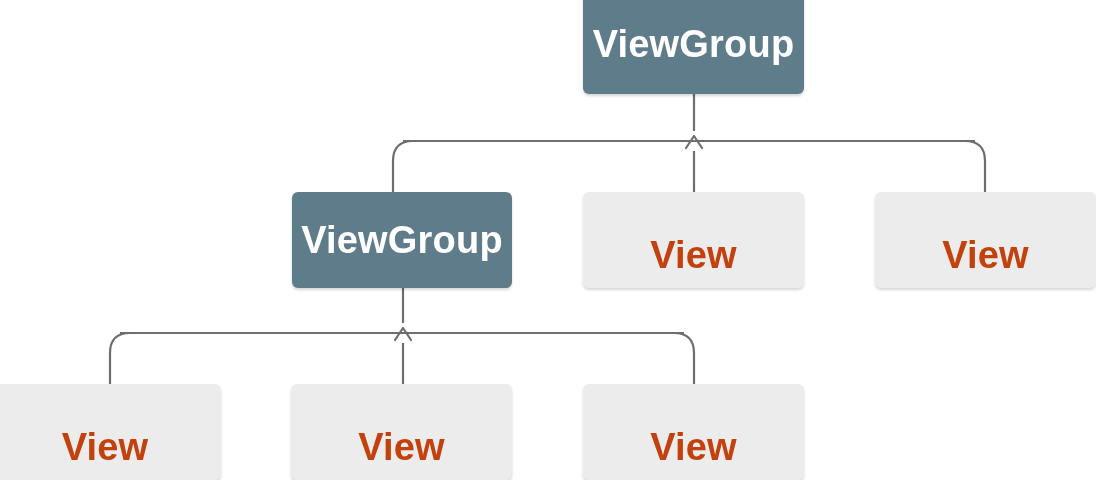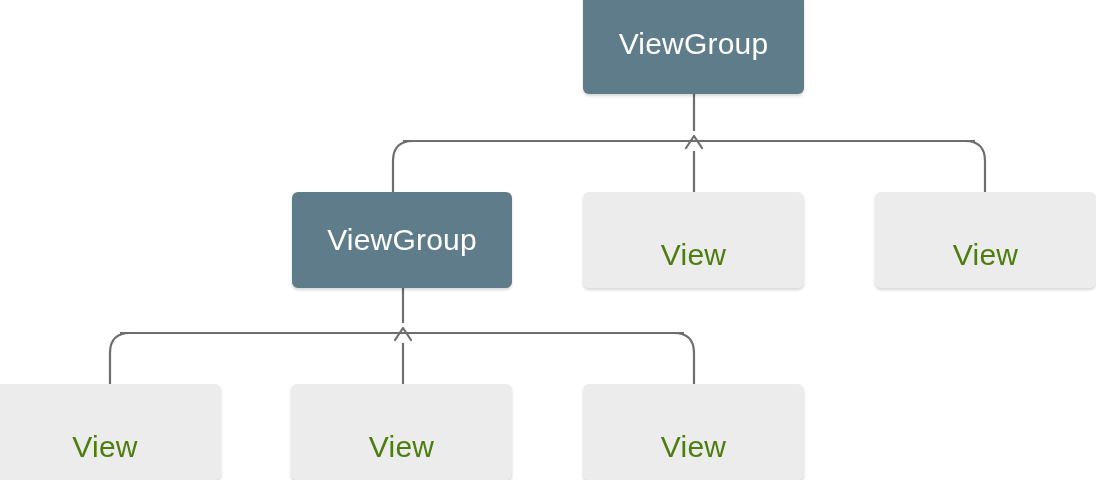--- a/index.html
+++ b/index.html
@@ -28,37 +28,37 @@
   .node {
     position: absolute;
     display: flex;
     align-items: center;
     justify-content: center;
     border-radius: 6px;
     box-sizing: border-box;
     box-shadow: 0 2px 3px rgba(0,0,0,0.16);
   }
   .node .node-label {
-    font-size: 30px;
-    font-weight: normal;
+    font-size: 38px;
+    font-weight: bold;
     letter-spacing: 0.2px;
     line-height: 1;
     white-space: nowrap;
   }
   .node.group {
     background: #5f7c8a;
   }
   .node.group .node-label {
     color: #ffffff;
   }
   .node.leaf {
     background: #ececec;
   }
   .node.leaf .node-label {
-    color: #4d7c0f;
+    color: #c2410c;
     margin-top: 30px;
   }
 </style>
 </head>
 <body>
 
 <div id="canvas">
 
   <svg id="edges" viewBox="0 0 1096 480" width="1096" height="480" xmlns="http://www.w3.org/2000/svg">
     <g fill="none" stroke="#6e6e6e" stroke-width="2.2" stroke-linecap="butt">

